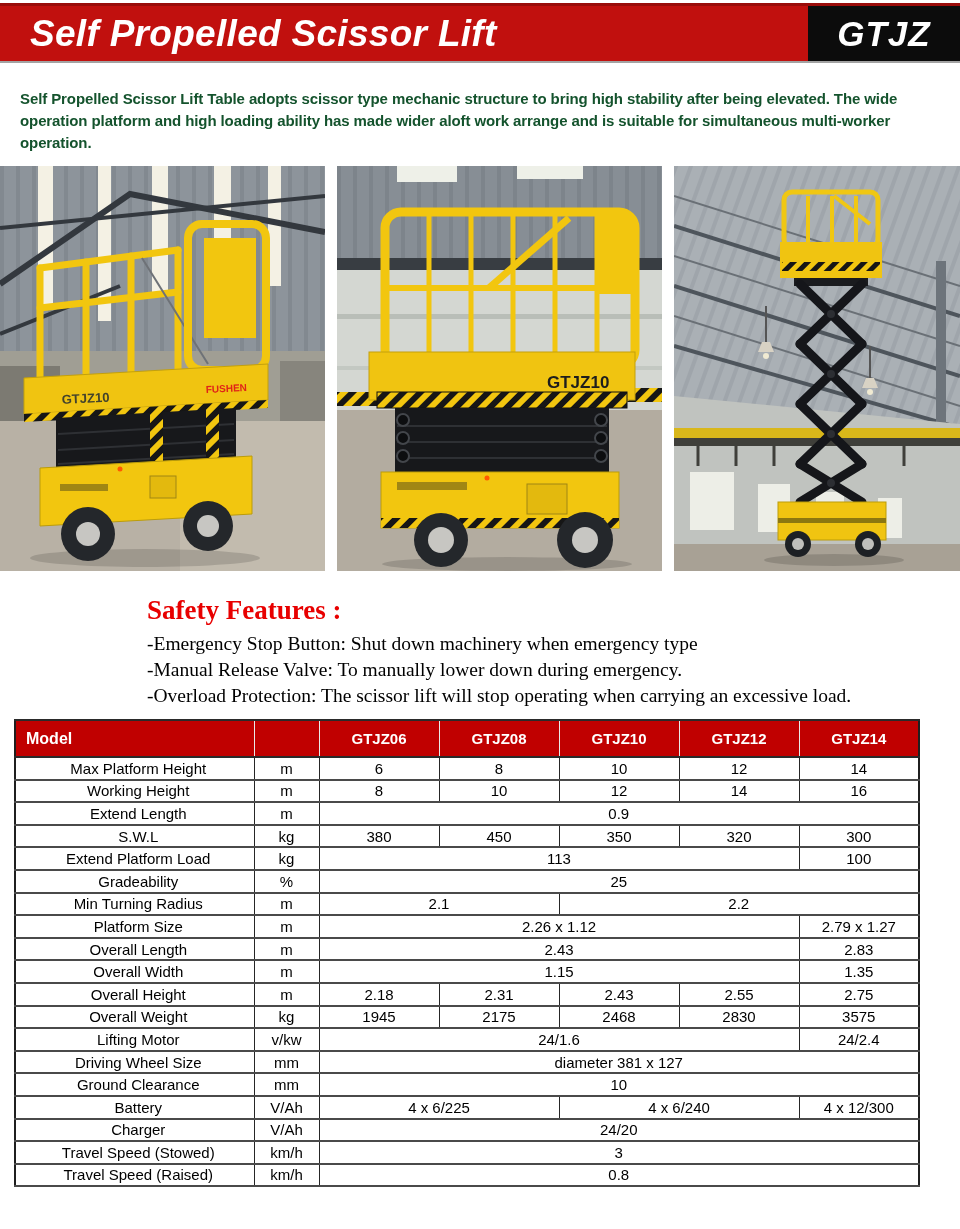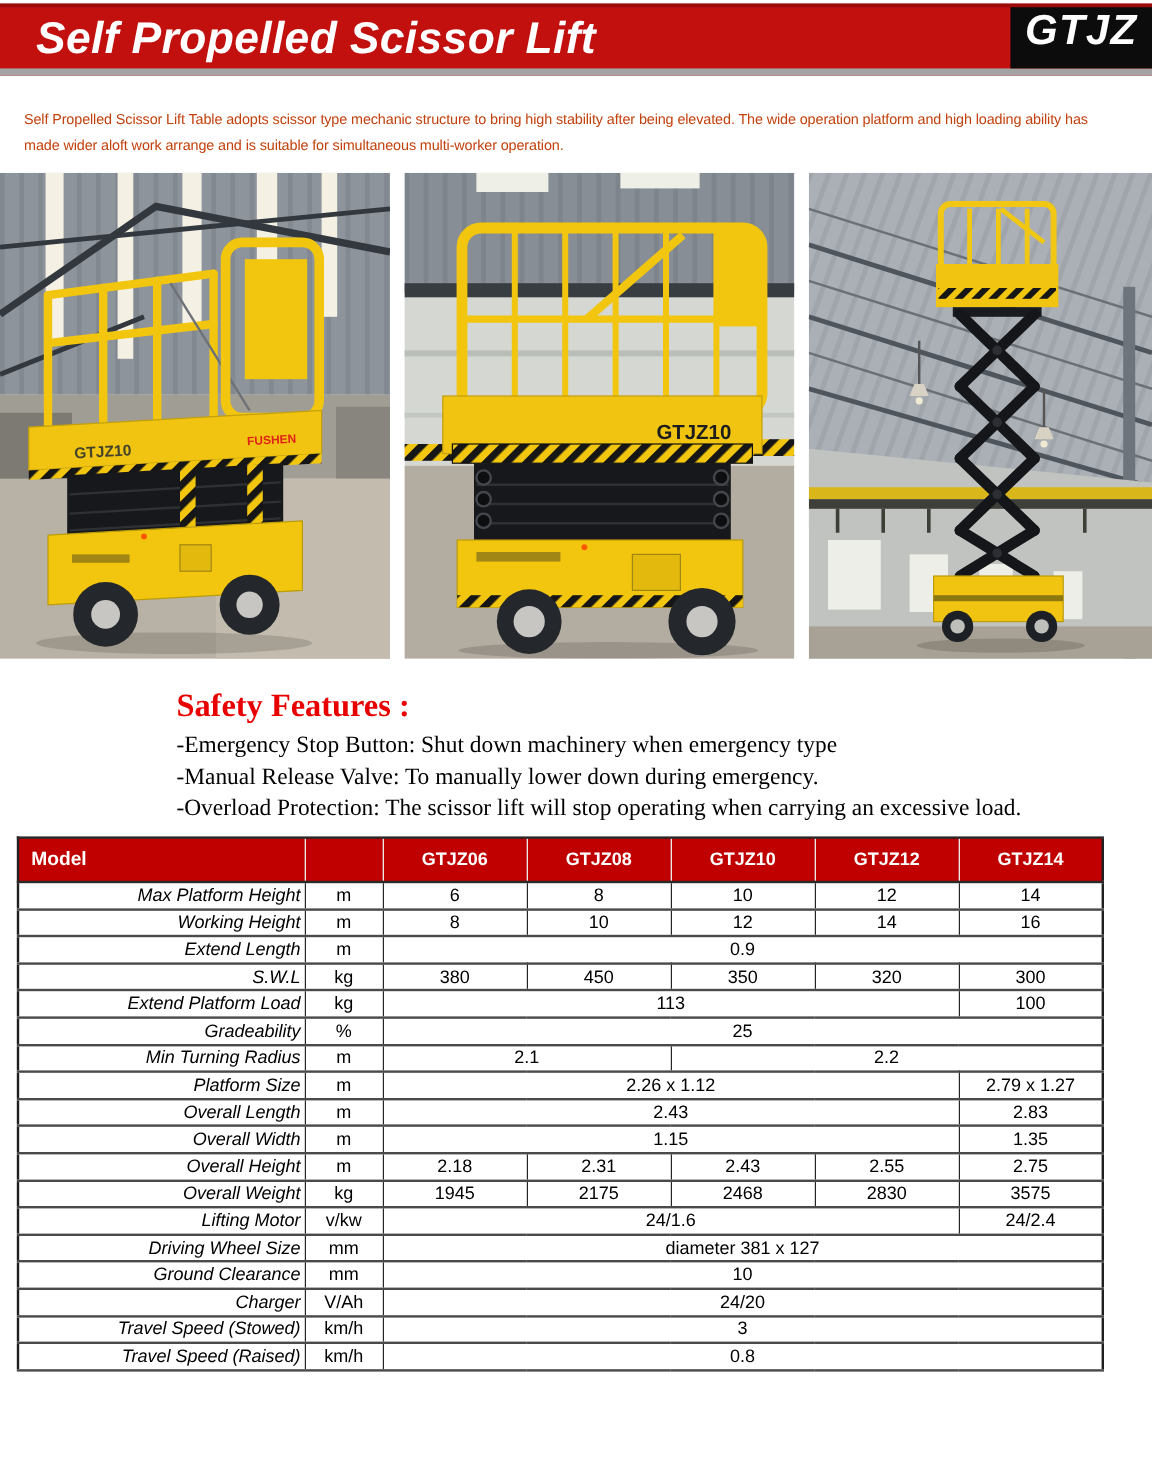--- a/index.html
+++ b/index.html
@@ -4,36 +4,36 @@
 <style>
   * { box-sizing: border-box; }
   html, body { margin: 0; padding: 0; }
   body {
     width: 960px; height: 1229px; background: #fff;
     font-family: "Liberation Sans", sans-serif; overflow: hidden; position: relative;
   }
   
   .banner {
     margin-top: 3px; height: 60px; background: var(--banner-red, #c1100e);
-    border-top: 3px solid #9a0c0a; border-bottom: 6px solid #a3a3a3;
+    border-top: 3px solid #9a0c0a; border-bottom: 2px solid #a3a3a3;
     display: flex; align-items: center; justify-content: space-between;
   }
   .banner-title {
     color: #fff; font-size: 37px; font-style: italic; font-weight: bold;
     margin: 0 0 0 30px; letter-spacing: 0.3px; white-space: nowrap;
   }
   .banner-code {
-    background: var(--code-bg, #0c0c0c); width: 118px; align-self: stretch;
-    display: flex; justify-content: center;
+    background: var(--code-bg, #0c0c0c); width: 152px; align-self: stretch;
+    display: flex; align-items: center; justify-content: center;
   }
   .banner-code span { color: #fff; font-size: 35px; font-style: italic; font-weight: bold; letter-spacing: 1px; }
   
   .description {
-    width: 908px; margin: 25px 0 0 20px; font-size: 12px; font-weight: normal;
-    line-height: 22px; letter-spacing: -0.1px; color: #c2410c;
+    width: 908px; margin: 25px 0 0 20px; font-size: 15px; font-weight: bold;
+    line-height: 22px; letter-spacing: -0.1px; color: #14532d;
   }
   
   .photos { display: flex; gap: 12px; margin-top: 12px; }
   .photos figure { margin: 0; padding: 0; }
   .photos svg { display: block; }
   
   .safety { margin: 24px 0 0 147px; font-family: "Liberation Serif", serif; }
   .safety-title { color: var(--safety-red, #e80000); font-size: 27px; font-weight: bold; margin: 0 0 5px 0; }
   .safety-item { font-size: 19.5px; line-height: 26px; color: #000; }
   
@@ -44,21 +44,21 @@
     height: 37px; text-align: center; padding: 0 4px;
     border-left: 1px solid #e9e9e9; border-right: 1px solid #e9e9e9;
     border-top: 2px solid #2a2a2a; border-bottom: 2px solid #2a2a2a;
   }
   .spec th.model-h { text-align: left; padding-left: 10px; font-size: 16px; border-left: 2px solid #1f1f1f; }
   .spec td {
     height: 22.6px; font-size: 15px; text-align: center; padding: 0 3px; color: #000;
     border-left: 1px solid #262626; border-right: 1px solid #262626;
     border-top: 2px solid #4a4a4a; border-bottom: 2px solid #4a4a4a;
   }
-  .spec td.label { text-align: right; padding-left: 10px; font-style: italic; }
+  .spec td.label { text-align: center; padding-left: 10px; }
 </style>
 </head>
 <body>
 
 <div class="page">
 
   <header class="banner">
     <h1 class="banner-title">Self Propelled Scissor Lift</h1>
     <div class="banner-code">
       <span>GTJZ</span>
@@ -407,20 +407,27 @@
             <td class="label">Driving Wheel Size</td>
             <td class="unit">mm</td>
             <td class="val" colspan="5">diameter 381 x 127</td>
           </tr>
           <tr>
             <td class="label">Ground Clearance</td>
             <td class="unit">mm</td>
             <td class="val" colspan="5">10</td>
           </tr>
           <tr>
+            <td class="label">Battery</td>
+            <td class="unit">V/Ah</td>
+            <td class="val" colspan="2">4 x 6/225</td>
+            <td class="val" colspan="2">4 x 6/240</td>
+            <td class="val">4 x 12/300</td>
+          </tr>
+          <tr>
             <td class="label">Charger</td>
             <td class="unit">V/Ah</td>
             <td class="val" colspan="5">24/20</td>
           </tr>
           <tr>
             <td class="label">Travel Speed (Stowed)</td>
             <td class="unit">km/h</td>
             <td class="val" colspan="5">3</td>
           </tr>
           <tr>

